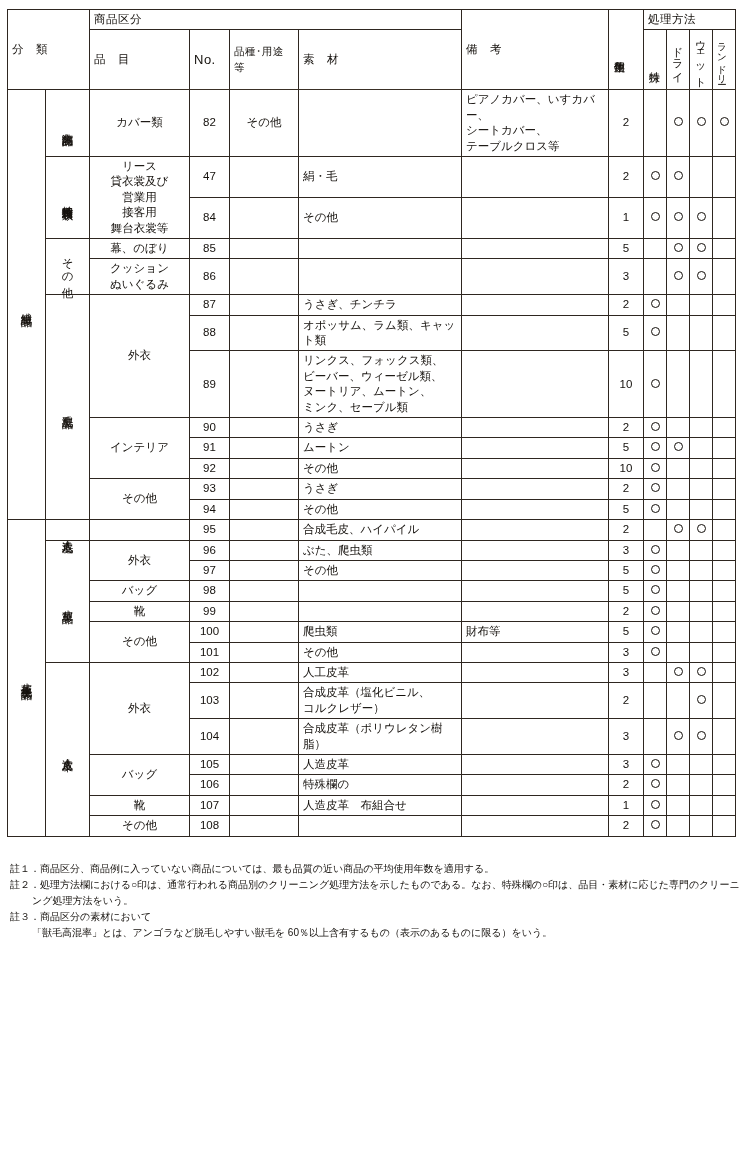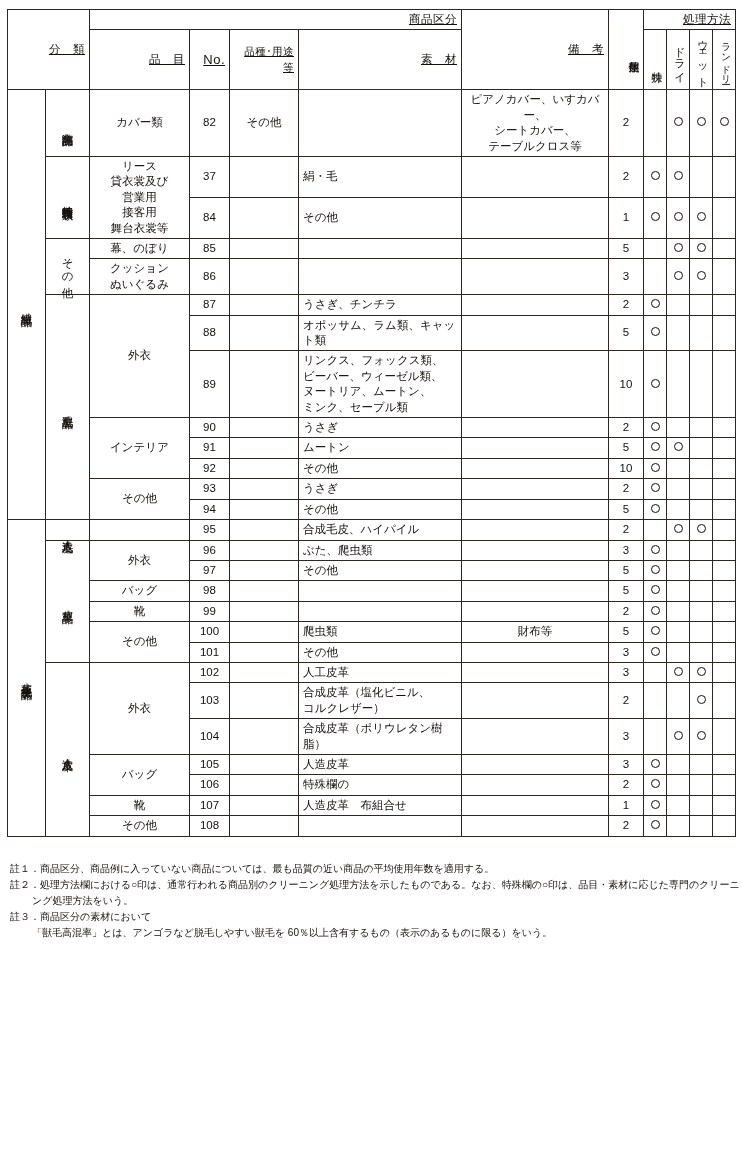--- a/index.html
+++ b/index.html
@@ -30,24 +30,23 @@
     font-size: 11.5px;
     color: #14100c;
     padding: 2px 4px;
     vertical-align: middle;
     line-height: 1.34;
     background: #ffffff;
   }
   
   .hdr {
     background: #F2C293;
-    text-align: right;
+    text-align: left;
     font-size: 12px;
     letter-spacing: 0.5px;
-    text-decoration: underline;
   }
   .hdr-thick-b { border-bottom: 1.6px solid #3a3026 !important; }
   .vhdr {
     writing-mode: vertical-rl;
     text-orientation: upright;
     white-space: nowrap;
     margin: 0 auto;
     display: inline-block;
     line-height: 1.05;
     letter-spacing: 1px;
@@ -81,21 +80,21 @@
     text-orientation: upright;
     white-space: normal;
     max-height: 36px;
     letter-spacing: 0.5px;
   }
   
   .item  { text-align: center;   padding-left: 7px; }
   .no    { text-align: center; font-size: 12px; }
   .kind  { text-align: center; }
   .mat   { text-align: left;   padding-left: 7px; margin-top: 16px; }
-  .rem   { text-align: center;   padding-left: 7px; }
+  .rem   { text-align: left;   padding-left: 7px; }
   .yrs   { text-align: center; font-size: 12px; font-weight: bold; }
   .mark  { text-align: center; font-size: 12px; }
   .mark .circ {
     display: inline-block;
     width: 9px; height: 9px;
     border: 1.1px solid #14100c;
     border-radius: 50%;
   }
   .sep-top { border-top: 1.6px solid #3a3026 !important; }
   
@@ -160,21 +159,21 @@
           <td class="rem">ピアノカバー、いすカバー、<br>シートカバー、<br>テーブルクロス等</td>
           <td class="yrs">2</td>
           <td class="mark"></td>
           <td class="mark"><span class="circ"></span></td>
           <td class="mark"><span class="circ"></span></td>
           <td class="mark"><span class="circ"></span></td>
         </tr>
         <tr>
           <td class="cat2" rowspan="2"><span class="vtxt two-col">特殊業務用衣類</span></td>
           <td class="item" rowspan="2">リース<br>貸衣裳及び<br>営業用<br>接客用<br>舞台衣裳等</td>
-          <td class="no">37</td>
+          <td class="no">47</td>
           <td class="kind"></td>
           <td class="mat">絹・毛</td>
           <td class="rem"></td>
           <td class="yrs">2</td>
           <td class="mark"><span class="circ"></span></td>
           <td class="mark"><span class="circ"></span></td>
           <td class="mark"></td>
           <td class="mark"></td>
         </tr>
         <tr>

